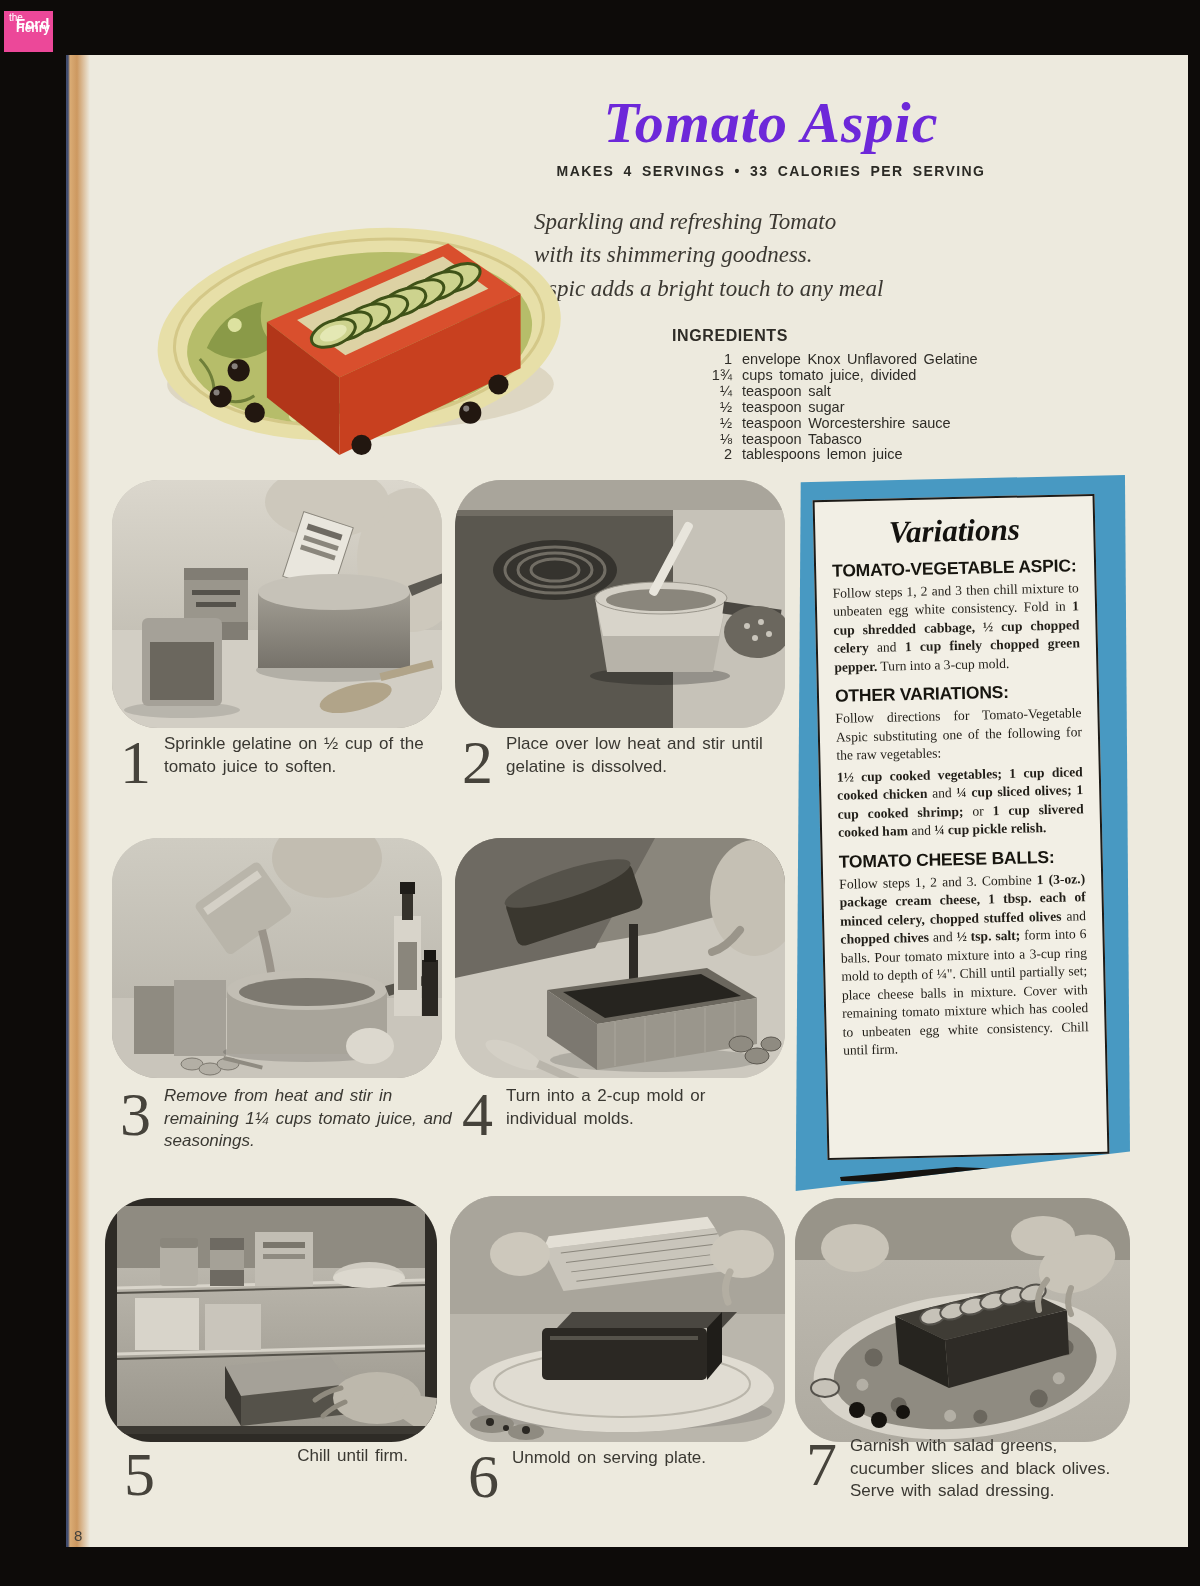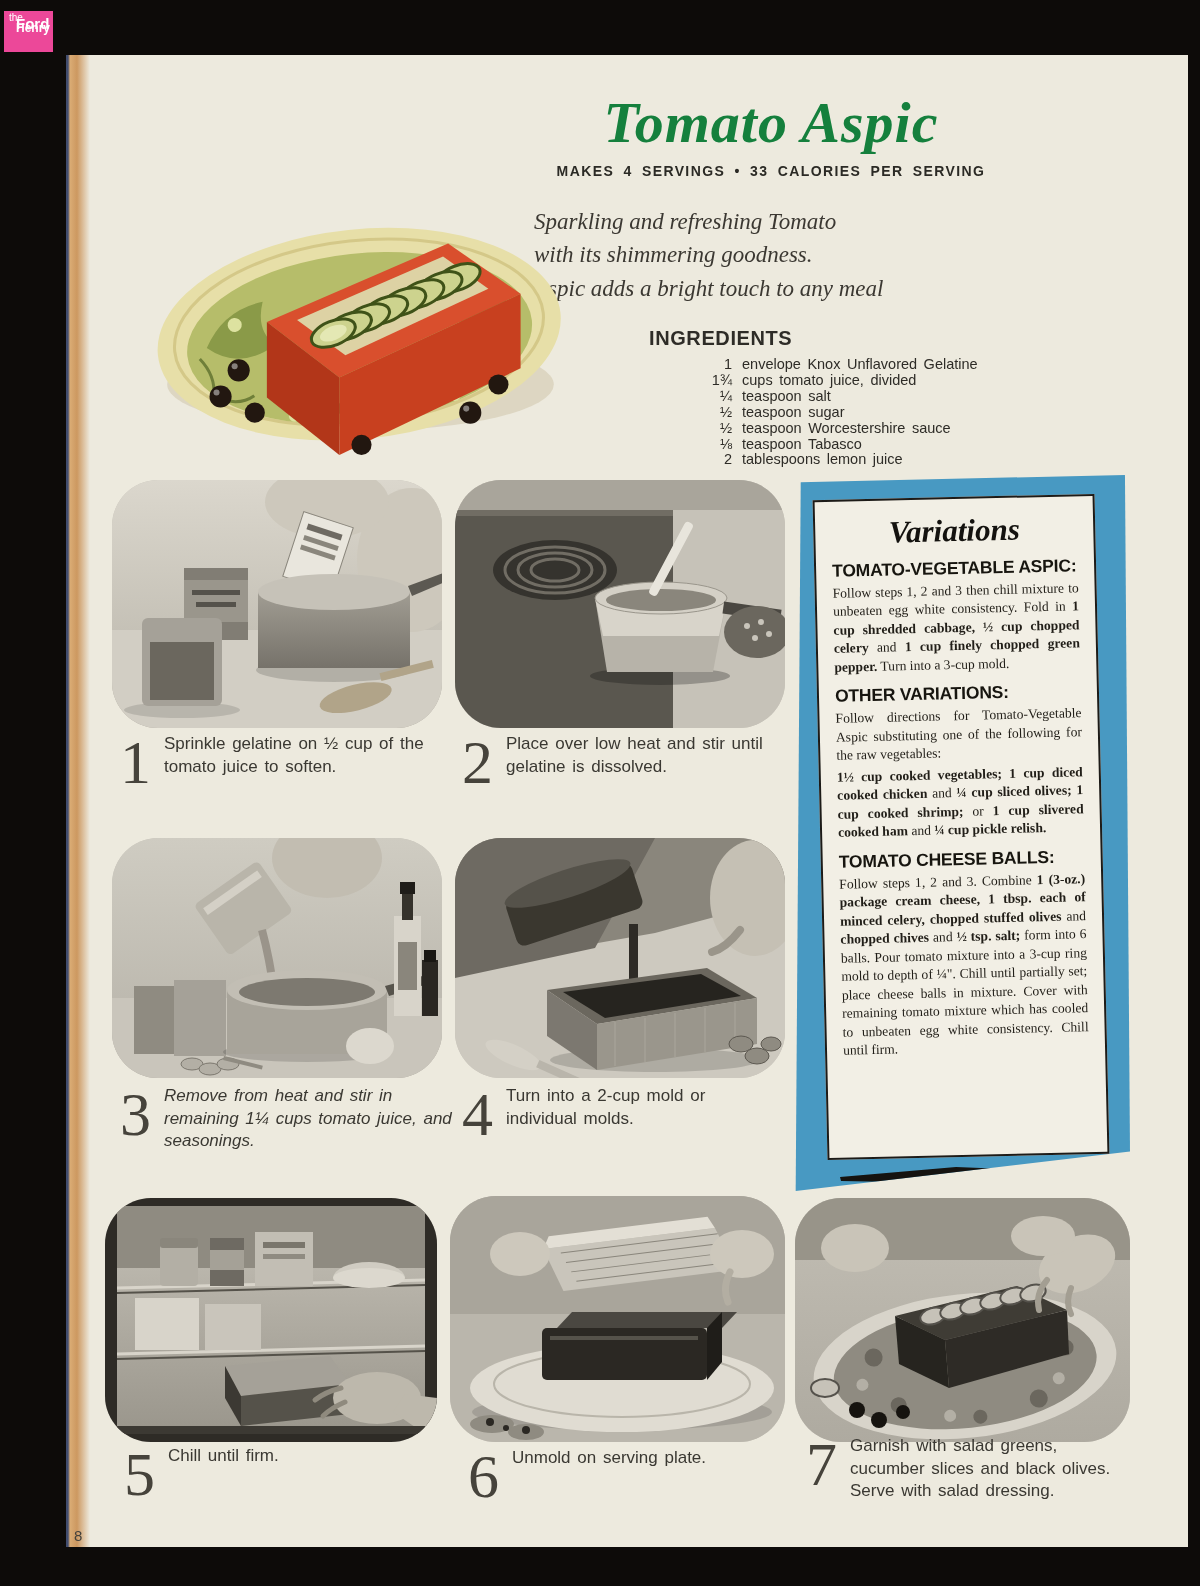--- a/index.html
+++ b/index.html
@@ -20,34 +20,34 @@
   }
   
   .logo{position:absolute;left:4px;top:11px;width:49px;height:41px;background:#ec4899;color:#fff;}
   .logo .l1{position:absolute;left:5px;top:1px;font-size:10px;}
   .logo .l2{position:absolute;left:12px;top:10px;font-size:12px;font-weight:bold;}
   .logo .l3{position:absolute;left:12px;top:4px;font-size:15px;font-weight:bold;}
   
   .header{position:absolute;left:440px;top:38px;width:530px;text-align:center;}
   .title{
     margin:0;font-family:"Liberation Serif",serif;font-style:italic;font-weight:600;
-    font-size:58px;line-height:1.05;color:#15803d;letter-spacing:1px;
+    font-size:58px;line-height:1.05;color:#6d28d9;letter-spacing:1px;
   }
   .tagline{
     margin-top:9px;font-size:14px;font-weight:bold;color:#2b2a25;
     letter-spacing:1.4px;word-spacing:4px;
   }
   .description{
     position:absolute;left:468px;top:150px;width:476px;text-align:left;
     font-family:"Liberation Serif",serif;font-style:italic;
     font-size:23px;line-height:1.45;color:#3b3832;
   }
   
   .ingredients{position:absolute;left:560px;top:272px;width:450px;color:#2e2c27;}
-  .ing-head{font-size:20px;font-weight:bold;letter-spacing:.6px;margin-left:23px;}
+  .ing-head{font-size:16px;font-weight:bold;letter-spacing:.6px;margin-left:46px;}
   .ing-list{margin-top:7px;font-size:14.5px;line-height:15.9px;word-spacing:2.5px;}
   .ing-row{display:flex;}
   .ing-qty{width:106px;text-align:right;flex:none;}
   .ing-name{padding-left:10px;}
   
   .photo{position:absolute;border-radius:46px;overflow:hidden;background:#c6c2b8;}
   .photo svg{display:block;width:100%;height:100%;}
   .hero{position:absolute;left:80px;top:116px;width:428px;height:294px;}
   .hero svg{display:block;width:100%;height:100%;}
   
@@ -476,21 +476,21 @@
   <div class="cap" style="left:54px;top:1028px;width:340px;">
     <span class="step-num">3</span>
     <p class="step-text" style="width:288px;font-style:italic;">Remove from heat and stir in remaining 1¼ cups tomato juice, and seasonings.</p>
   </div>
   <div class="cap" style="left:396px;top:1028px;width:330px;">
     <span class="step-num">4</span>
     <p class="step-text" style="width:276px;">Turn into a 2-cup mold or individual molds.</p>
   </div>
   <div class="cap" style="left:58px;top:1388px;width:300px;">
     <span class="step-num">5</span>
-    <p class="step-text" style="width:240px;">Chill until firm.</p>
+    <p class="step-text" style="width:240px;text-align:right;">Chill until firm.</p>
   </div>
   <div class="cap" style="left:402px;top:1390px;width:320px;">
     <span class="step-num">6</span>
     <p class="step-text" style="width:262px;">Unmold on serving plate.</p>
   </div>
   <div class="cap" style="left:740px;top:1378px;width:335px;">
     <span class="step-num">7</span>
     <p class="step-text" style="width:286px;">Garnish with salad greens, cucumber slices and black olives. Serve with salad dressing.</p>
   </div>
 

